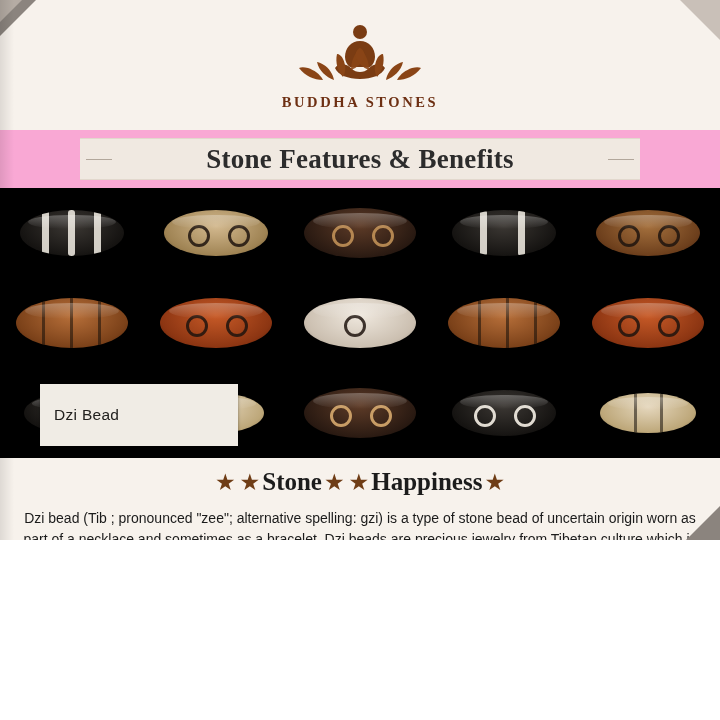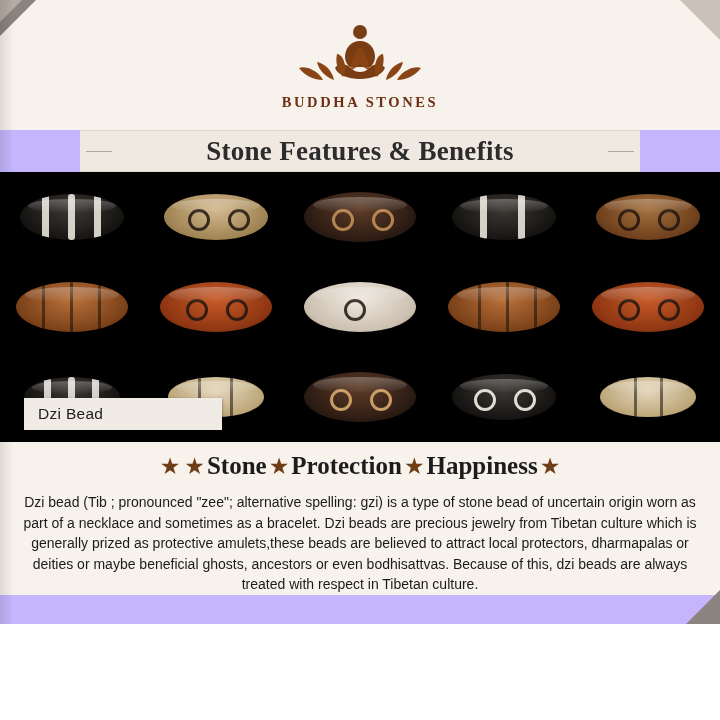--- a/index.html
+++ b/index.html
@@ -10,22 +10,22 @@
     width: 720px;
     height: 720px;
     overflow: hidden;
     font-family: "Liberation Sans", sans-serif;
     background: #ffffff;
   }
 
   .page {
     position: relative;
     width: 720px;
-    height: 624px;
-    background: #c4b5fd;
+    height: 540px;
+    background: #f9a8d4;
     overflow: hidden;
   }
 
   
   .corner {
     position: absolute;
     width: 0;
     height: 0;
     z-index: 3;
   }
@@ -68,21 +68,21 @@
     letter-spacing: 2.6px;
     color: #6d2f12;
     font-weight: bold;
     font-family: "Liberation Serif", serif;
   }
 
   
   .title-band {
     position: relative;
     z-index: 2;
-    margin: 0 auto;
+    margin: 8px auto;
     width: 560px;
     height: 40px;
     background: #f0e9e1;
     border-top: 1px solid #e2d8cd;
     border-bottom: 1px solid #e2d8cd;
     display: flex;
     align-items: center;
     justify-content: center;
   }
   .title-band .rule {
@@ -178,24 +178,24 @@
   .bead .band {
     position: absolute;
     top: 0; bottom: 0;
     width: 3px;
     background: rgba(20,14,10,.55);
   }
 
   
   .caption-tab {
     position: absolute;
-    left: 24px;
+    left: 40px;
     bottom: 12px;
     min-width: 170px;
-    padding: 7px 14px;
+    padding: 22px 14px;
     background: #f0ece5;
     color: #22211f;
     font-size: 15.5px;
     letter-spacing: .3px;
     z-index: 4;
     box-shadow: 0 1px 3px rgba(0,0,0,.4);
   }
 
   
   .benefits {
@@ -388,21 +388,20 @@
     </div>
 
     <div class="caption-tab">Dzi Bead</div>
   </div>
 
   <div class="benefits">
     <span class="star">★</span>
     <span class="star">★</span>
     <span class="benefit">Stone</span>
     <span class="star">★</span>
-    <span class="benefit">Protection</span>
     <span class="star">★</span>
     <span class="benefit">Happiness</span>
     <span class="star">★</span>
   </div>
 
   <div class="body-copy">Dzi bead (Tib ; pronounced "zee"; alternative spelling: gzi) is a type of stone bead of uncertain origin worn as part of a necklace and sometimes as a bracelet. Dzi beads are precious jewelry from Tibetan culture which is generally prized as protective amulets,these beads are believed to attract local protectors, dharmapalas or deities or maybe beneficial ghosts, ancestors or even bodhisattvas. Because of this, dzi beads are always treated with respect in Tibetan culture.</div>
 
 </div>
 
 </body></html>

